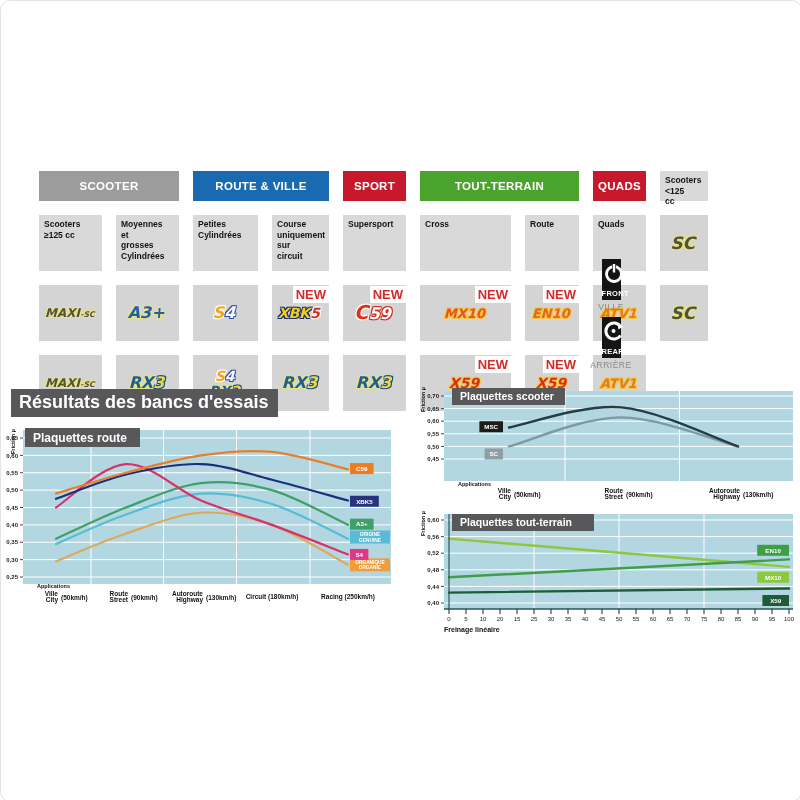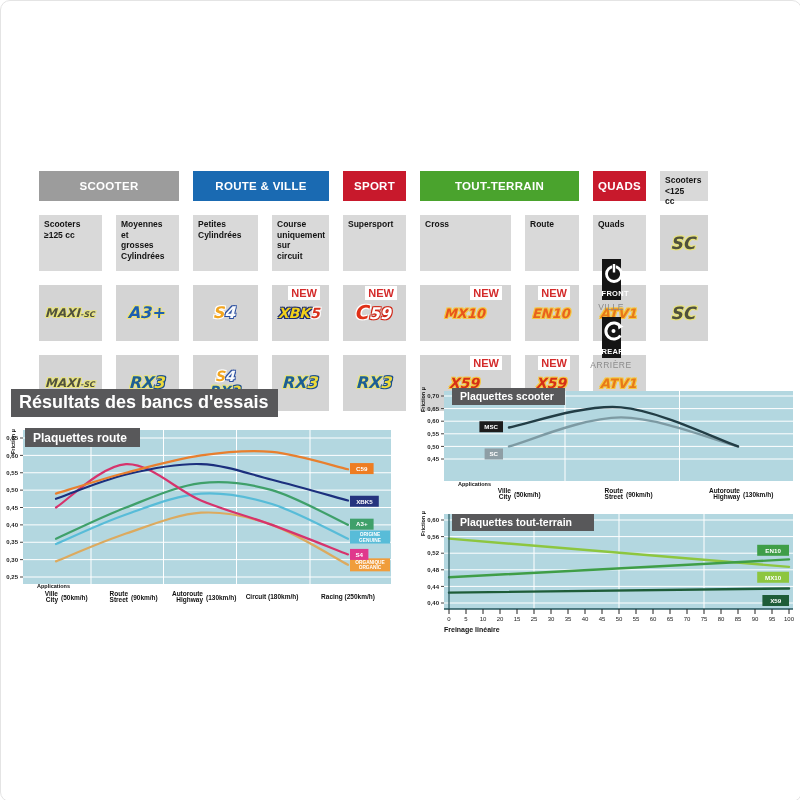--- a/index.html
+++ b/index.html
@@ -8,22 +8,22 @@
   
   #tableGrid{position:absolute;left:10px;top:170px;display:grid;
      grid-template-columns:63px 63px 65px 57px 63px 91px 54px 53px 48px;
      grid-template-rows:30px 56px 56px 56px;gap:14px;margin-left:28px;}
   .ghead{display:flex;align-items:center;justify-content:center;color:#fff;font-weight:bold;
      font-size:11.5px;letter-spacing:.3px;}
   .sub{background:#d9d9d9;color:#141414;font-weight:bold;font-size:8.5px;line-height:1.25;
      padding:4px 17px 0 5px;white-space:pre-line;}
   .prod{position:relative;background:#d4d4d4;display:flex;flex-direction:column;gap:1px;
      align-items:center;justify-content:center;}
-  .new{position:absolute;top:1px;right:9px;background:#fff;color:#d42b2b;font-weight:bold;
-     font-size:11px;padding:1px 3px;text-align:center;}
+  .new{position:absolute;top:1px;right:0;background:#fff;color:#d42b2b;font-weight:bold;
+     font-size:13px;padding:1px 3px;text-align:center;}
   .logo{font-style:italic;font-weight:bold;font-family:"DejaVu Sans",sans-serif;font-size:17px;
      line-height:1;transform:skewX(-4deg);white-space:nowrap;}
   .logo .ch{text-shadow:-1px -1px 0 var(--ol),1px -1px 0 var(--ol),-1px 1px 0 var(--ol),1px 1px 0 var(--ol);}
   .logo-sc{--ol:#e9e47c;color:#50523e;}
   .logo-maxisc{--ol:#e9e47c;color:#50523e;font-size:12px;}
   .logo-maxisc .ch4,.logo-maxisc .ch5,.logo-maxisc .ch6{font-size:.65em;}
   .logo-a3{--ol:#efe276;color:#1c5fb0;font-size:16px;}
   .logo-s4{font-size:16px;}
   .logo-s4 .ch0{color:#f2a51f;--ol:#ffffff;}
   .logo-s4 .ch1{color:#f8fafc;--ol:#2b4fa0;}

